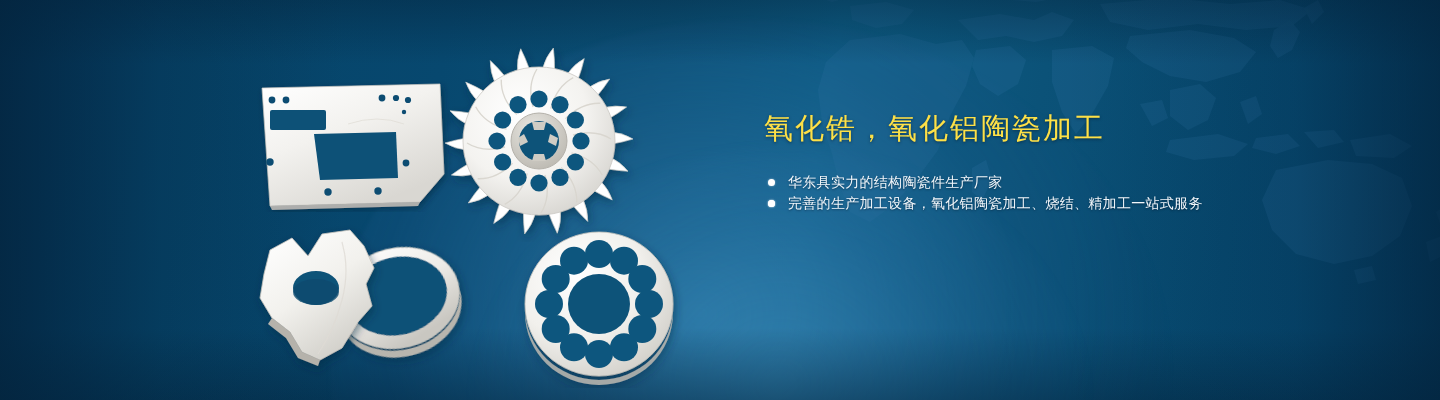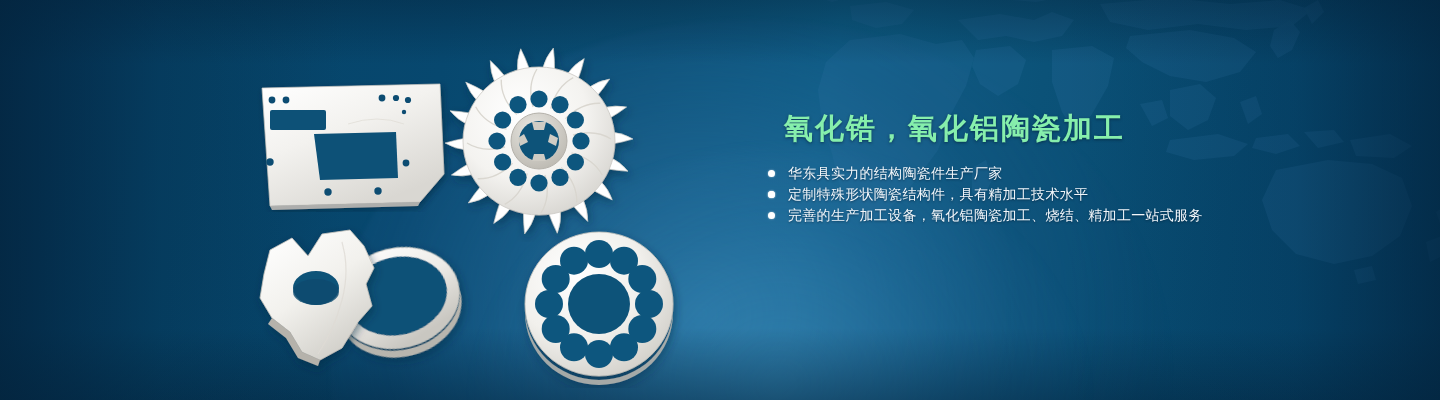--- a/index.html
+++ b/index.html
@@ -78,28 +78,27 @@
   
   .copy{
     position:absolute;
     left:764px; top:108px;
     width:620px;
   }
   .headline{
     font-size:29px;
     line-height:40px;
     letter-spacing:2px;
-    color:#86efac;
-    font-weight:700;
+    color:#fde047;
+    font-weight:400;
     text-shadow:0 1px 3px rgba(0,20,40,0.55);
     white-space:nowrap;
-    margin-left:20px;
   }
   .bullets{
-    margin-top:15px;
+    margin-top:24px;
     list-style:none;
   }
   .bullets li{
     position:relative;
     padding-left:24px;
     font-size:14px;
     line-height:21px;
     color:#f2f7fb;
     letter-spacing:0.3px;
     white-space:nowrap;
@@ -464,23 +463,19 @@
     <ul class="bullets">
       <li>
         <span class="dot"></span>
         <span>华东具实力的结构陶瓷件生产厂家</span>
       </li>
       <li>
         <span class="dot"></span>
       </li>
       <li>
         <span class="dot"></span>
-        <span>定制特殊形状陶瓷结构件，具有精加工技术水平</span>
-      </li>
-      <li>
-        <span class="dot"></span>
         <span>完善的生产加工设备，氧化铝陶瓷加工、烧结、精加工一站式服务</span>
       </li>
     </ul>
 
   </div>
 
 </div>
 
 </body></html>

